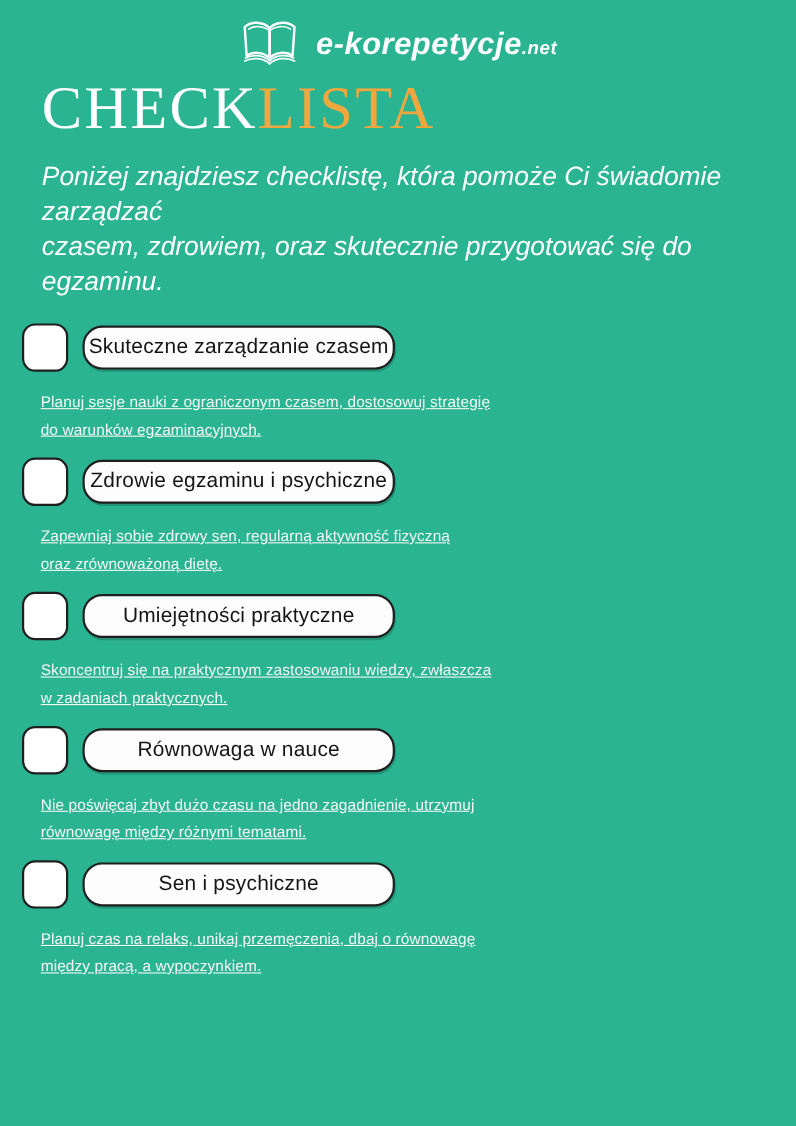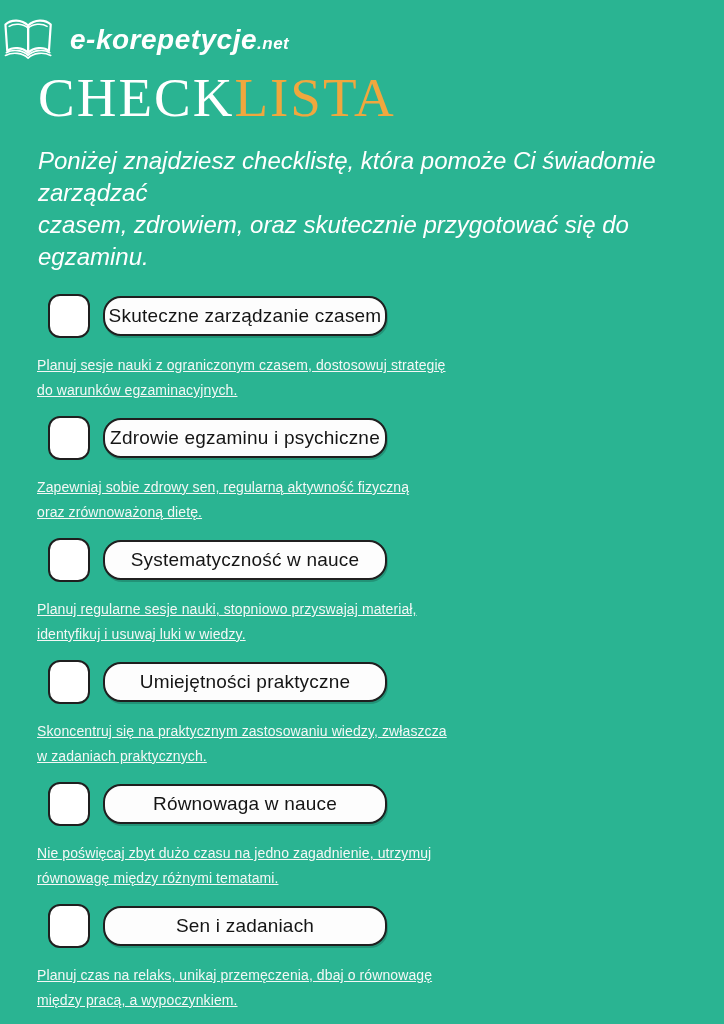--- a/index.html
+++ b/index.html
@@ -14,21 +14,21 @@
   .page{
     position:relative;
     width:724px;height:1024px;
     margin:0 auto;
     background:var(--bg);
     overflow:hidden;
     font-family:"Liberation Sans", sans-serif;
   }
   
   .logo-row{
-    display:flex;justify-content:flex-start;align-items:center;
+    display:flex;justify-content:center;align-items:center;
     gap:12px;padding-top:28px;height:52px;
   }
   .book-icon{width:58px;height:48px;flex:0 0 auto;}
   .brand{
     color:#fff;font-size:28px;font-weight:bold;font-style:italic;
     letter-spacing:0.5px;
   }
   .brand .tld{font-size:17px;}
   
   .title{
@@ -44,21 +44,21 @@
   .intro{
     margin:20px 0 0 38px;
     color:#ffffff;
     font-style:italic;
     font-size:24px;line-height:32px;
   }
   
   .list{margin-top:21px;}
   .item-row{
     display:flex;align-items:center;
-    margin-left:48px;height:44px;
+    margin-left:20px;height:44px;
   }
   .checkbox{
     width:42px;height:44px;
     background:#ffffff;
     border:2px solid var(--ink);
     border-radius:12px;
     flex:0 0 auto;
     cursor:pointer;
   }
   .pill{
@@ -125,29 +125,20 @@
   <div>
     <div class="item-row">
       <div class="checkbox"></div>
       <div class="pill">
         <span>Zdrowie egzaminu i psychiczne</span>
       </div>
     </div>
     <p class="desc">Zapewniaj sobie zdrowy sen, regularną aktywność fizyczną<br>oraz zrównoważoną dietę.</p>
   </div>
 
-  <div>
-    <div class="item-row">
-      <div class="checkbox"></div>
-      <div class="pill">
-        <span>Systematyczność w nauce</span>
-      </div>
-    </div>
-    <p class="desc">Planuj regularne sesje nauki, stopniowo przyswajaj materiał,<br>identyfikuj i usuwaj luki w wiedzy.</p>
-  </div>
 
   <div>
     <div class="item-row">
       <div class="checkbox"></div>
       <div class="pill">
         <span>Umiejętności praktyczne</span>
       </div>
     </div>
     <p class="desc">Skoncentruj się na praktycznym zastosowaniu wiedzy, zwłaszcza<br>w zadaniach praktycznych.</p>
   </div>
@@ -159,20 +150,20 @@
         <span>Równowaga w nauce</span>
       </div>
     </div>
     <p class="desc">Nie poświęcaj zbyt dużo czasu na jedno zagadnienie, utrzymuj<br>równowagę między różnymi tematami.</p>
   </div>
 
   <div>
     <div class="item-row">
       <div class="checkbox"></div>
       <div class="pill">
-        <span>Sen i zadaniach</span>
+        <span>Sen i psychiczne</span>
       </div>
     </div>
     <p class="desc">Planuj czas na relaks, unikaj przemęczenia, dbaj o równowagę<br>między pracą, a wypoczynkiem.</p>
   </div>
 </div>
 
 </div>
 
 </body></html>

